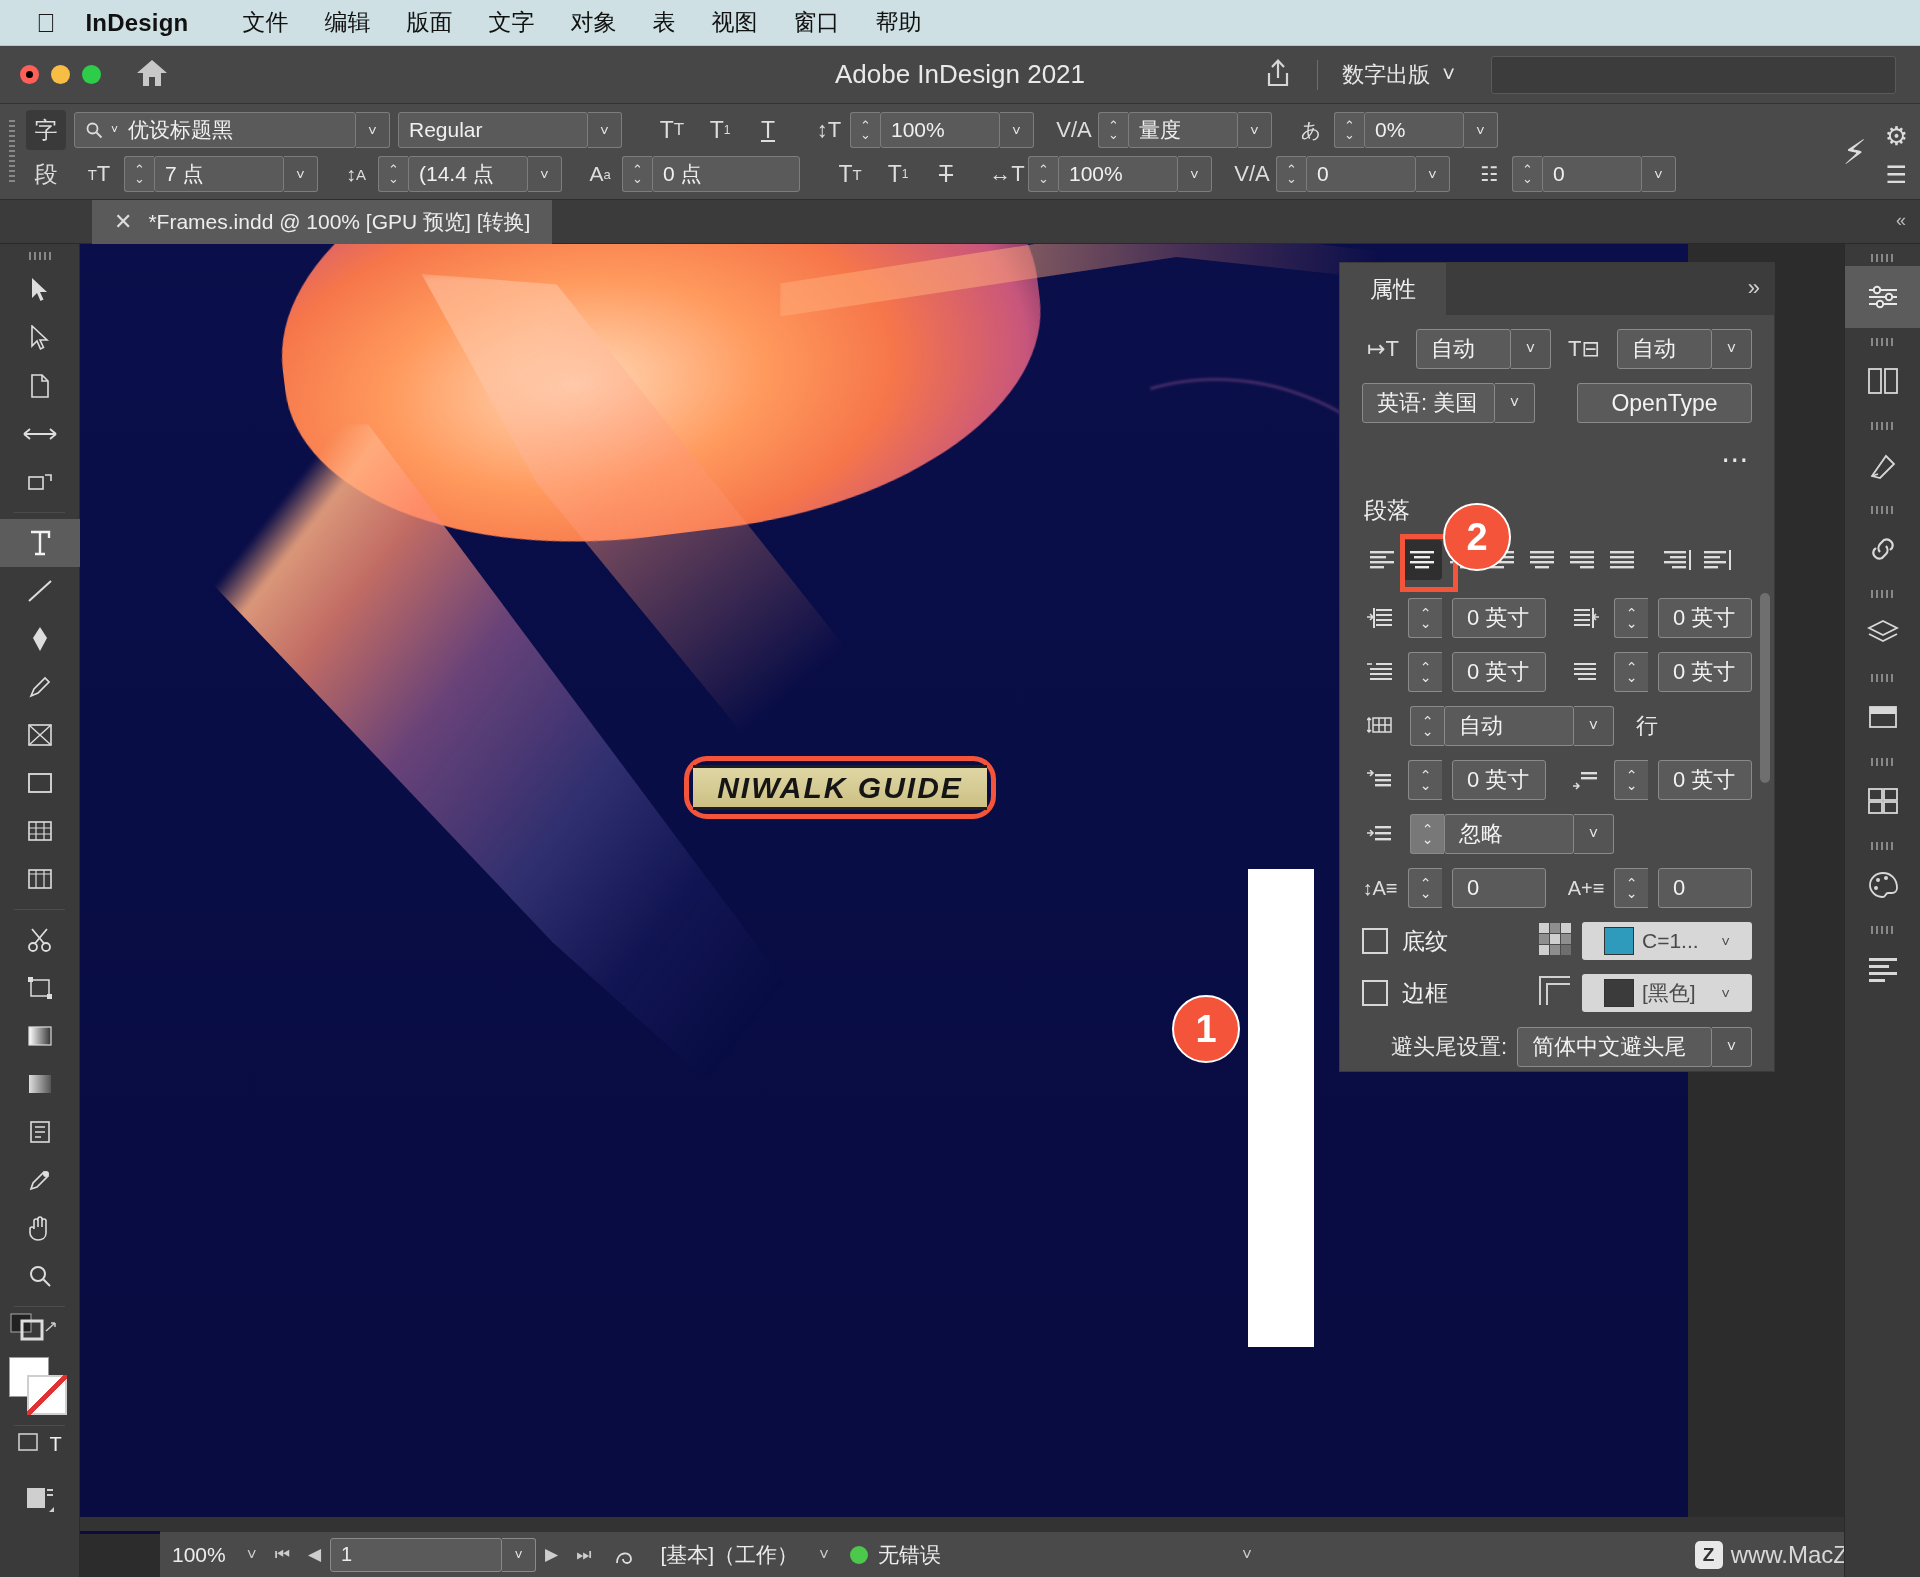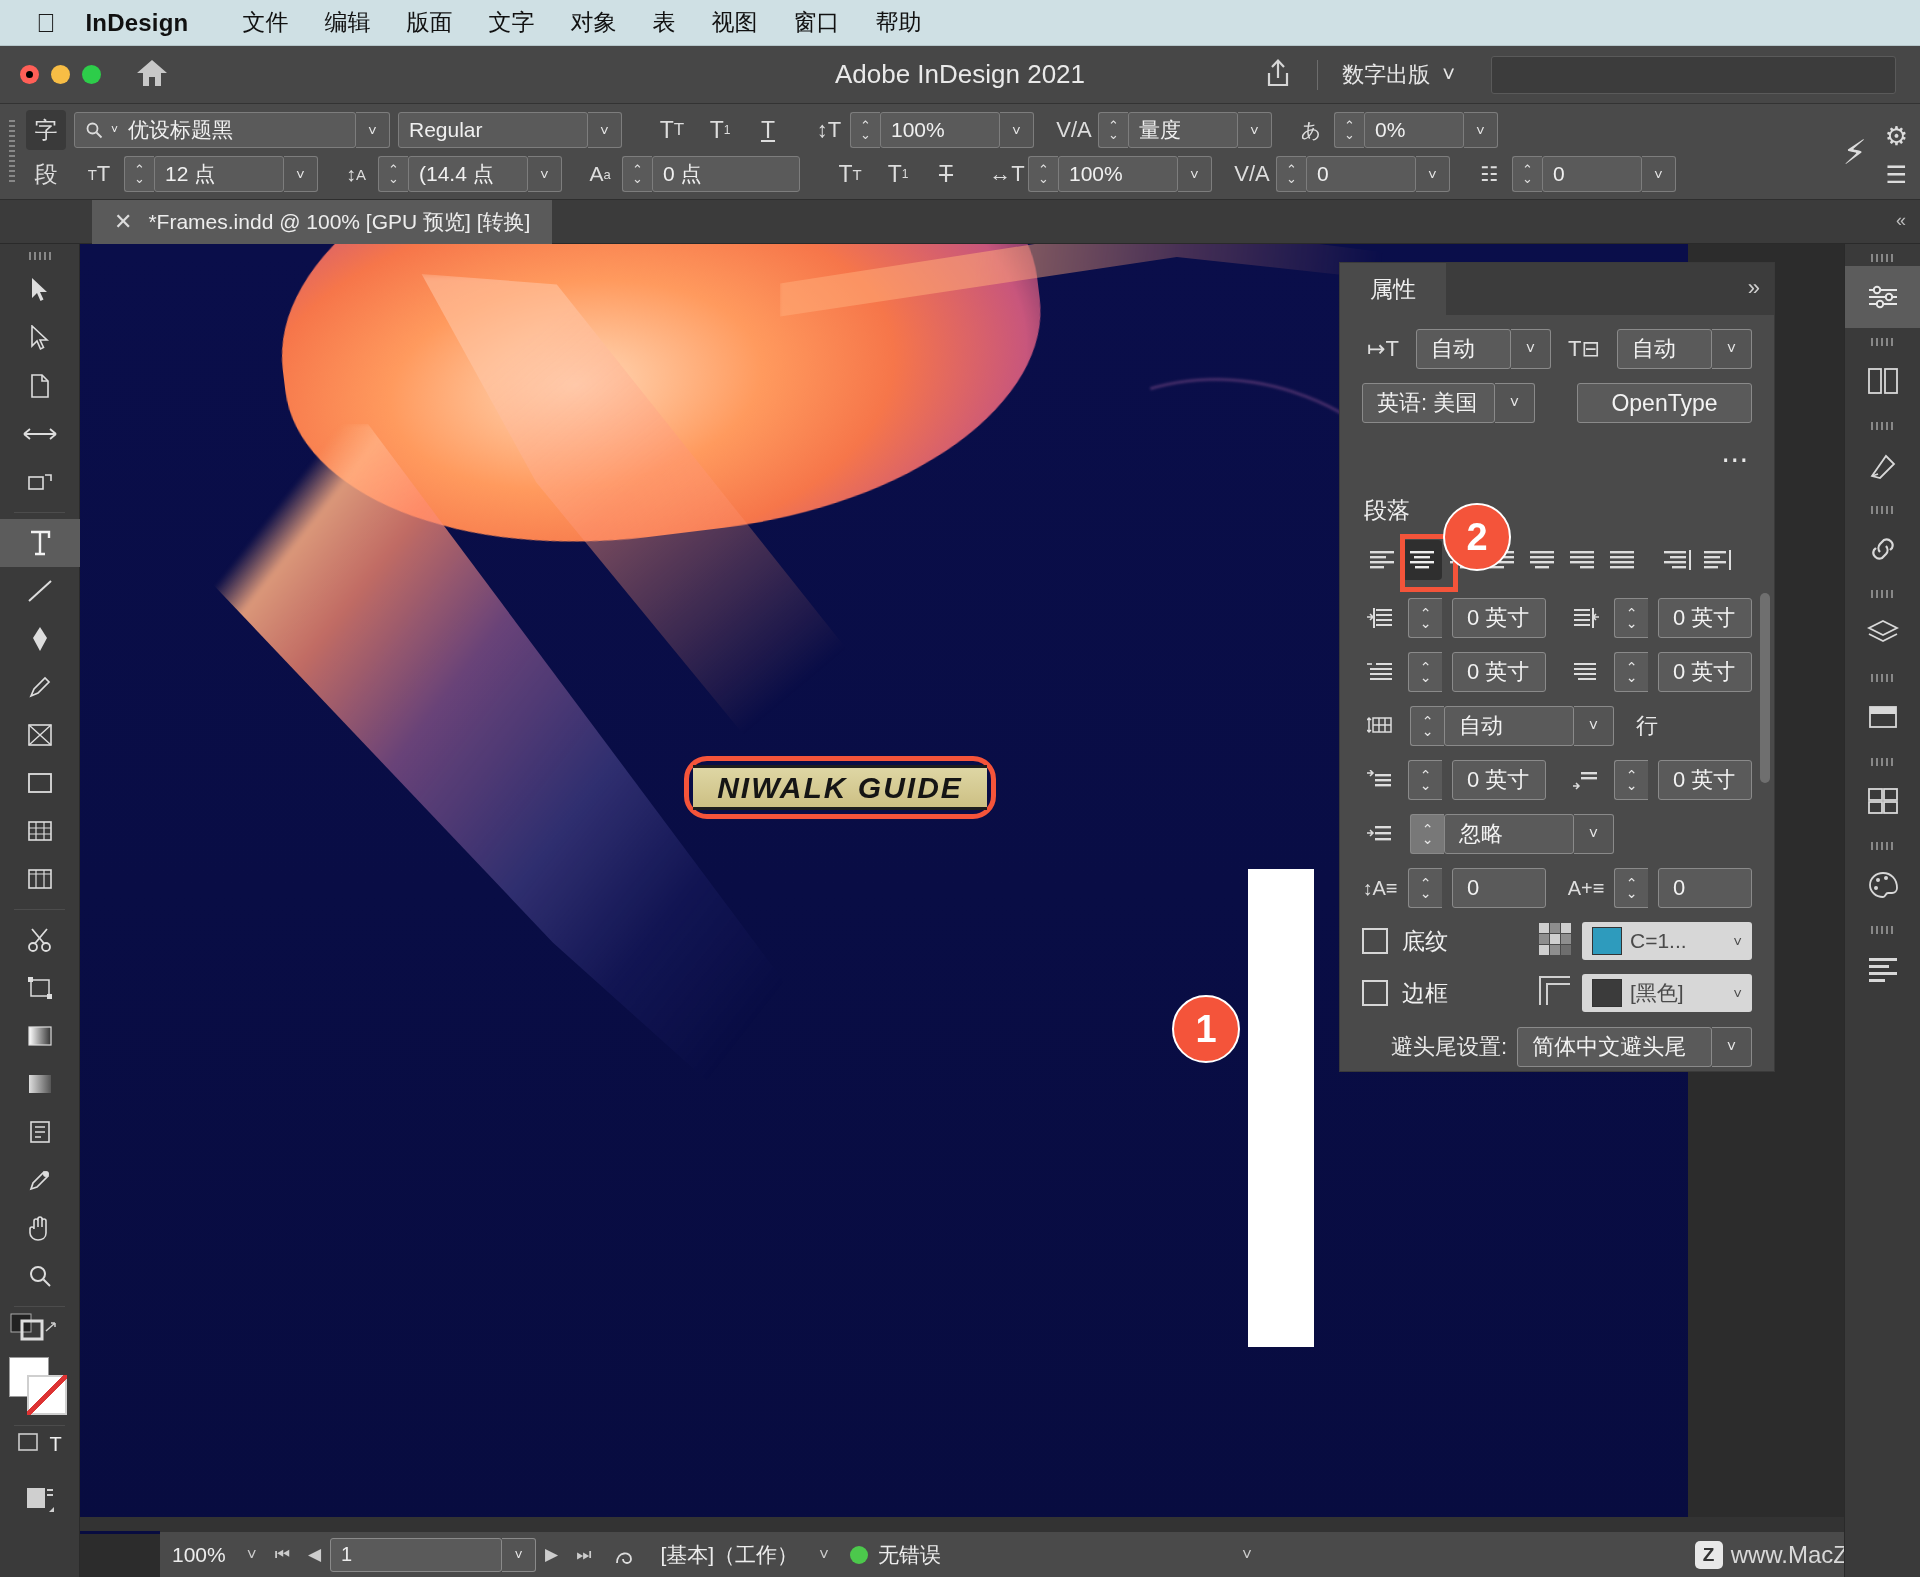--- a/index.html
+++ b/index.html
@@ -229,21 +229,21 @@
     border:5px solid #f4543a; box-sizing:border-box;
   }
   .twocol{ display:flex; gap:22px; margin-bottom:14px; }
   .half{ display:flex; align-items:center; gap:10px; flex:1; }
   .half .pfld{ flex:1; }
   .cbrow{ display:flex; align-items:center; gap:0; margin-bottom:14px;justify-content:space-between; }
   .cbox{ width:26px;height:26px;border:2px solid #d6d6d6; margin-right:14px; }
   .cblab{ font-size:23px; color:#f0f0f0; }
   .swatchfld{
     margin-left:auto; height:38px; width:170px; background:#d7d7d7; border-radius:3px;
-    display:flex; align-items:center; padding:0 10px; gap:8px; color:#4a4a4a; font-size:21px;
+    display:flex; align-items:center; padding:0 22px; gap:8px; color:#4a4a4a; font-size:21px;
   }
   .swchip{ width:30px; height:28px; border:1px solid #333; }
   .swchev{ margin-left:auto; font-size:15px; }
   #pscroll{ position:absolute; right:4px; top:330px; width:10px; height:190px; background:#6f6f6f; border-radius:5px; }
   #pbottomrow{ position:absolute; left:22px; right:22px; bottom:4px; display:flex; align-items:center; gap:10px;margin-left:29px; }
 
   
   #rdock{ position:absolute; right:0; top:244px; width:76px; bottom:0; background:#3a3a3a;
           border-left:1px solid #2a2a2a; }
   .dgrip{ width:24px;height:8px;margin:10px auto 4px;
@@ -378,21 +378,21 @@
 
   <div class="ctlrow r2">
     <div class="mode-btn" style="background:transparent">段</div>
     <span class="gap-s"></span>
     <span class="icoglyph" style="width:50px;font-size:22px"><span style="font-size:15px">T</span>T</span>
     <div class="spin">
         <span>⌃</span>
         <span>⌄</span>
       </div>
     <div class="fld" style="width:130px">
-      <span>12 点</span>
+      <span>7 点</span>
     </div>
     <div class="chev">˅</div>
     <span class="gap"></span>
     <span class="icoglyph" style="width:44px;font-size:20px">↕<span style="font-size:15px">A</span></span>
     <div class="spin">
         <span>⌃</span>
         <span>⌄</span>
       </div>
     <div class="fld" style="width:120px">
       <span>(14.4 点</span>

